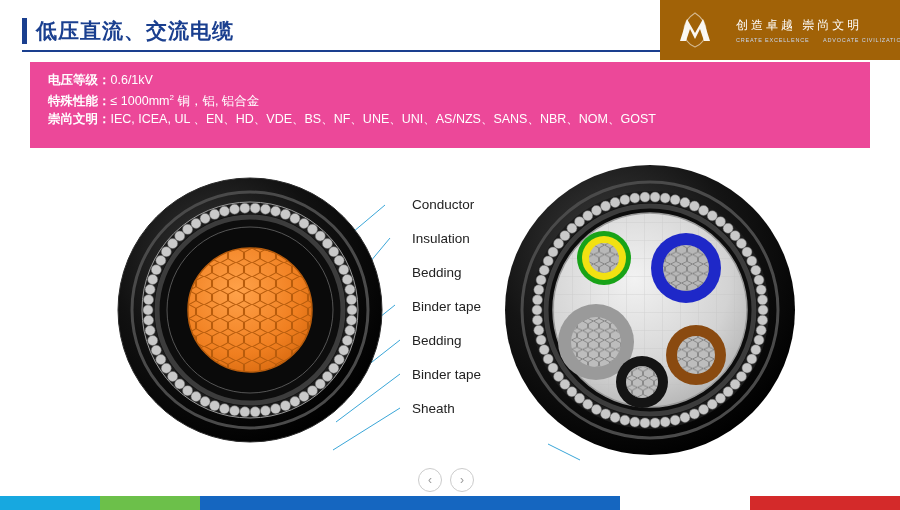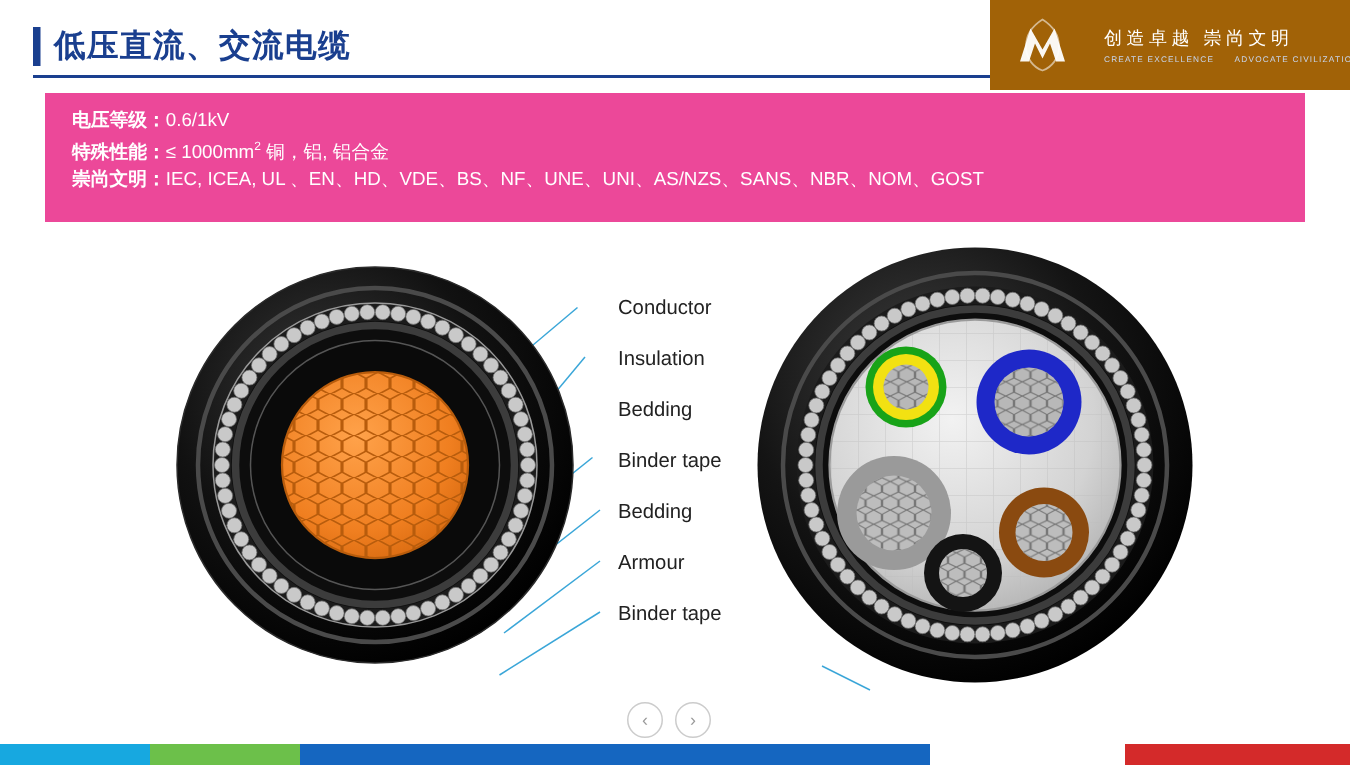--- a/index.html
+++ b/index.html
@@ -476,22 +476,22 @@
     <circle cx="142" cy="232" r="16" fill="#bdbdbd"></circle>
     <circle cx="142" cy="232" r="16" fill="url(#hexS)"></circle>
   </svg>
 
   <div id="labels">
     <div class="label">Conductor</div>
     <div class="label">Insulation</div>
     <div class="label">Bedding</div>
     <div class="label">Binder tape</div>
     <div class="label">Bedding</div>
-    <div class="label">Armour</div>
     <div class="label">Binder tape</div>
+    <div class="label">Sheath</div>
   </div>
 </div>
 
 <div id="pager">
   <div class="pager-btn">‹</div>
   <div class="pager-btn">›</div>
 </div>
 
 <div id="footer">
   <div class="f1"></div>

